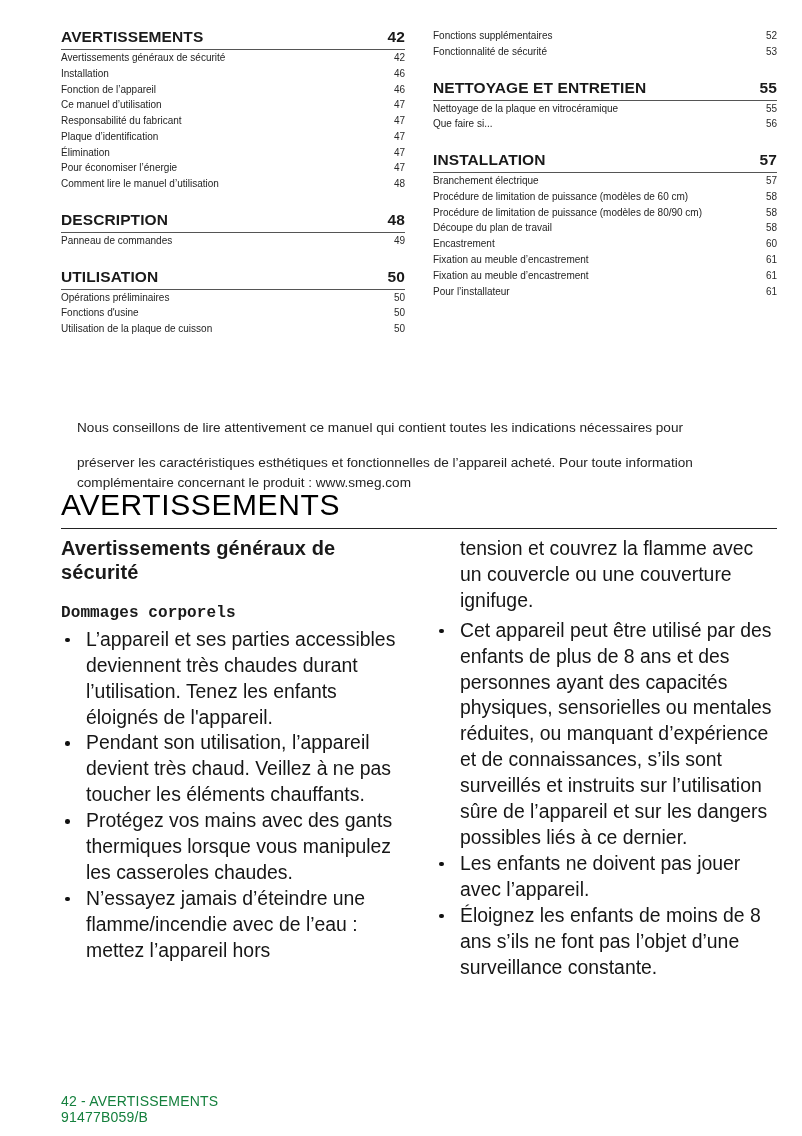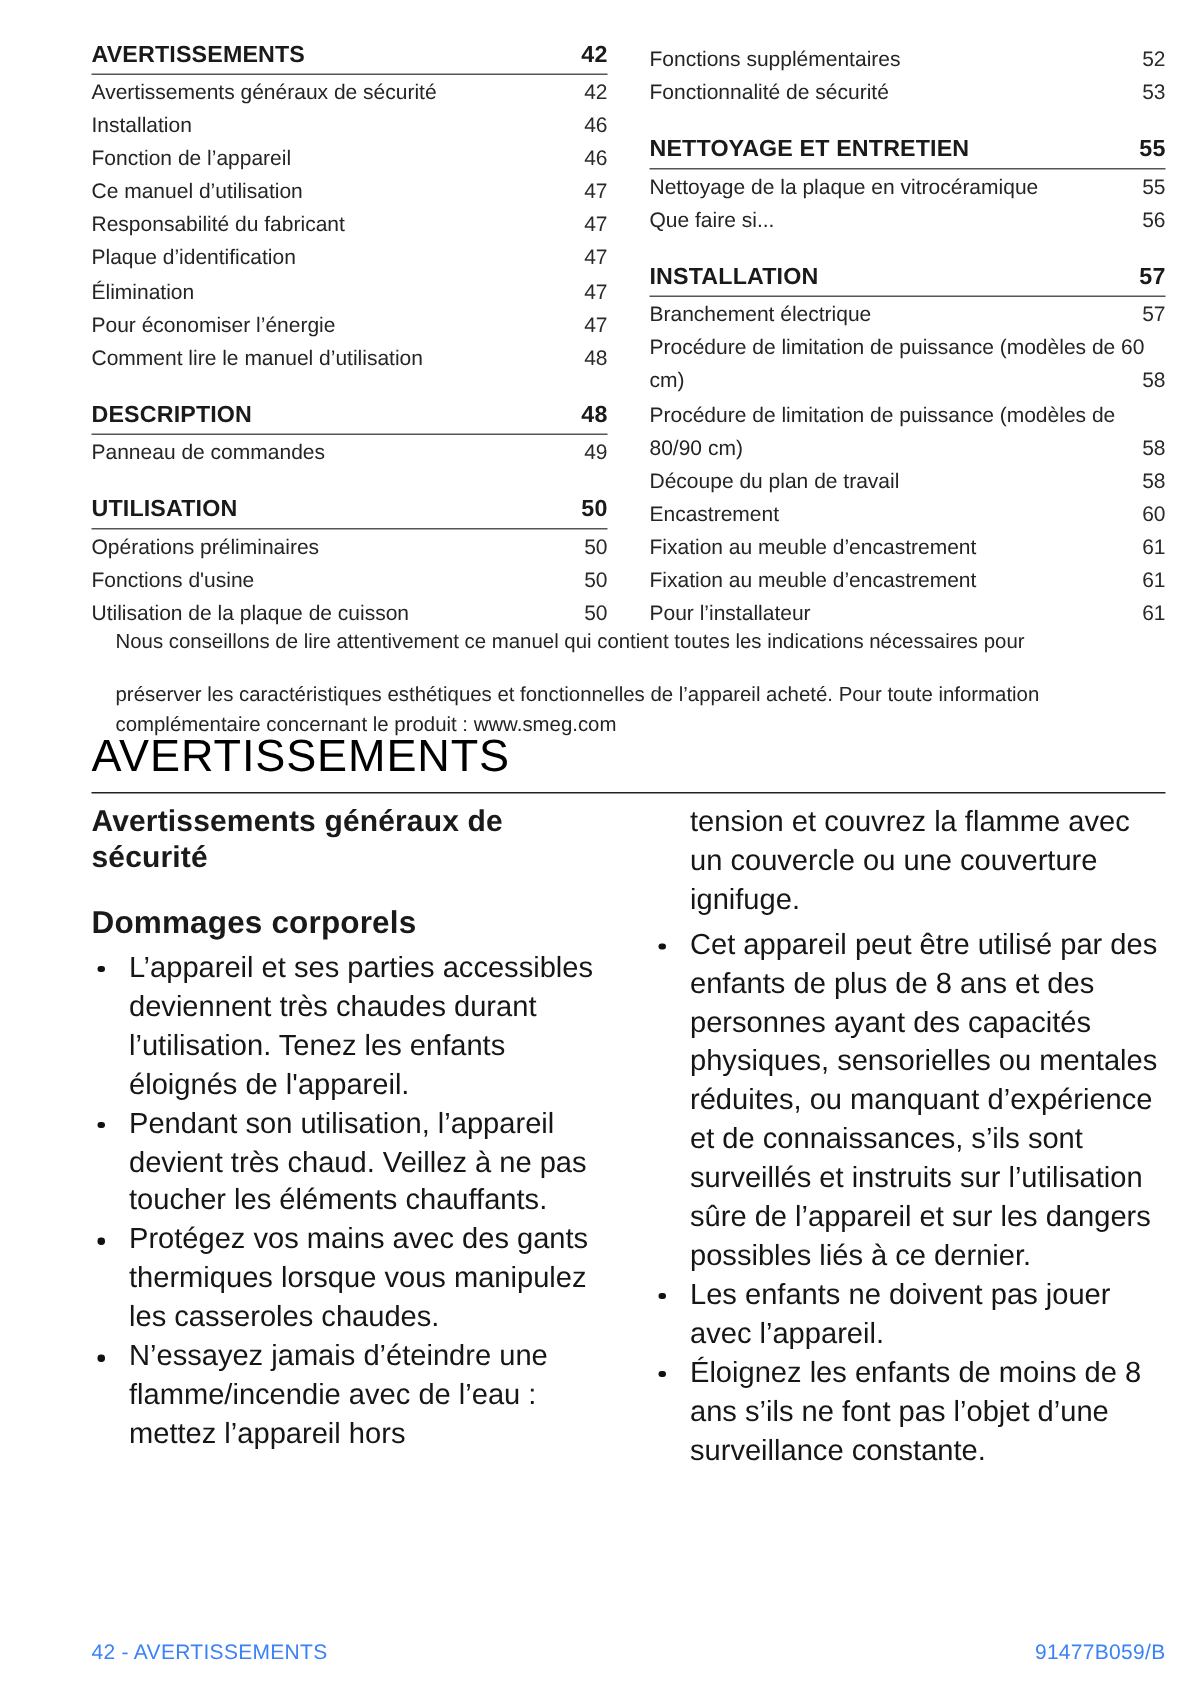--- a/index.html
+++ b/index.html
@@ -51,21 +51,21 @@
     line-height: 1.22;
   }
   .toc-col > .toc-section:first-child { margin-top: 0; }
   .toc-section .t { padding-right: 8px; }
   .toc-section .p { white-space: nowrap; }
 
   .toc-entry {
     display: flex;
     align-items: baseline;
     justify-content: space-between;
-    font-size: 14px;
+    font-size: 10px;
     line-height: 1.58;
     color: #242424;
   }
   .toc-entry .t { padding-right: 10px; }
   .toc-entry .p { white-space: nowrap; color: #2a2a2a; }
   .toc-entry.wrap { display: block; }
   .toc-entry.wrap .t { display: inline; padding-right: 0; }
   .toc-entry.wrap .p { float: right; }
   .toc-entry.wrap::after { content: ""; display: block; clear: both; }
 
@@ -112,25 +112,26 @@
   }
 
   .sub-h1 {
     font-size: 20px;
     font-weight: bold;
     line-height: 1.22;
     margin: 0 0 2px 0;
     letter-spacing: 0.1px;
   }
   .sub-h2 {
-    font-size: 21px;
+    font-size: 16px;
     font-weight: bold;
     line-height: 1.25;
     margin: 18px 0 4px 0;
     letter-spacing: 0.1px;
+    font-family: Liberation Mono, monospace;
   }
 
   ul.bullets {
     list-style: none;
     margin: 4px 0 0 0;
     padding: 0;
   }
   ul.bullets li {
     position: relative;
     padding-left: 25px;
@@ -159,22 +160,23 @@
   
   .footer {
     position: absolute;
     left: 43px;
     top: 1093px;
     width: 716px;
     display: flex;
     justify-content: space-between;
     align-items: baseline;
     font-size: 14px;
-    color: #3b82f6;
+    color: #15803d;
     letter-spacing: 0.2px;
+    flex-direction: column;
   }
 </style>
 </head>
 <body>
 
 <div class="page">
 
   <div class="toc">
     <div class="toc-col" id="toc-left">
         <div class="toc-section">

